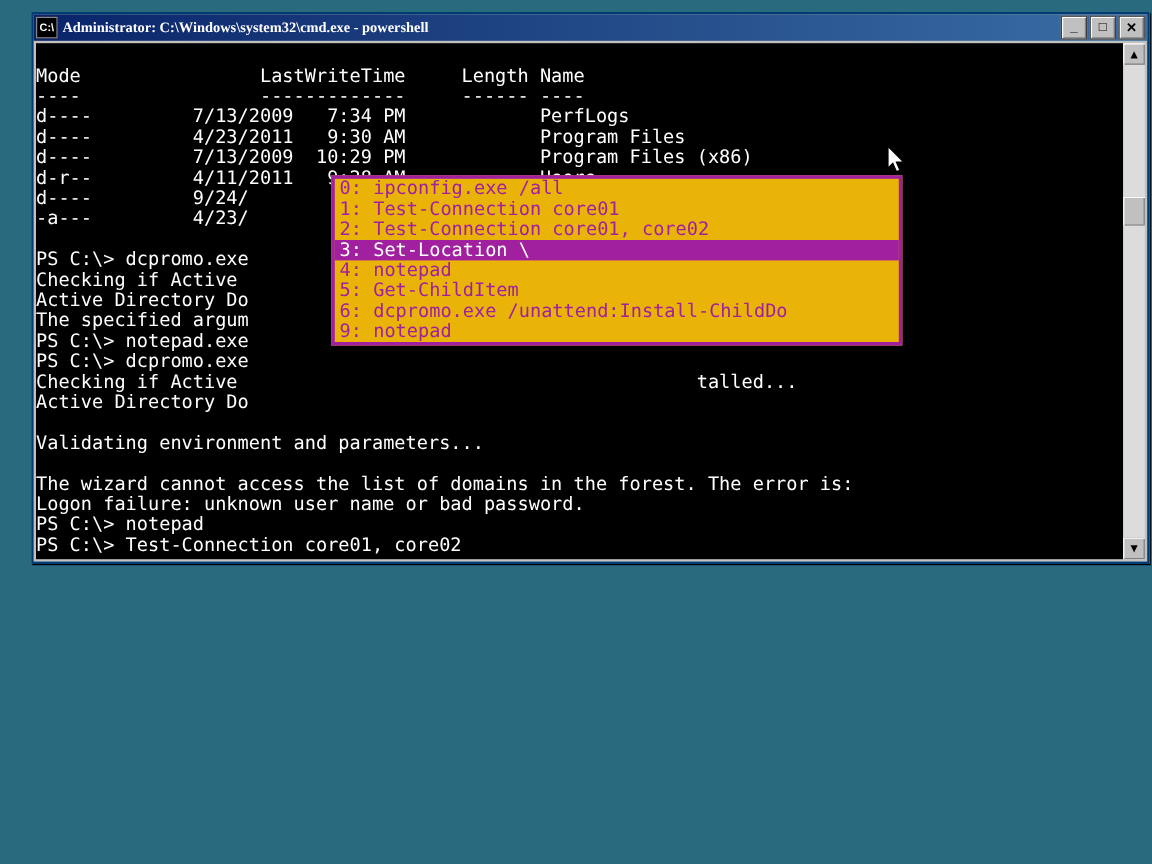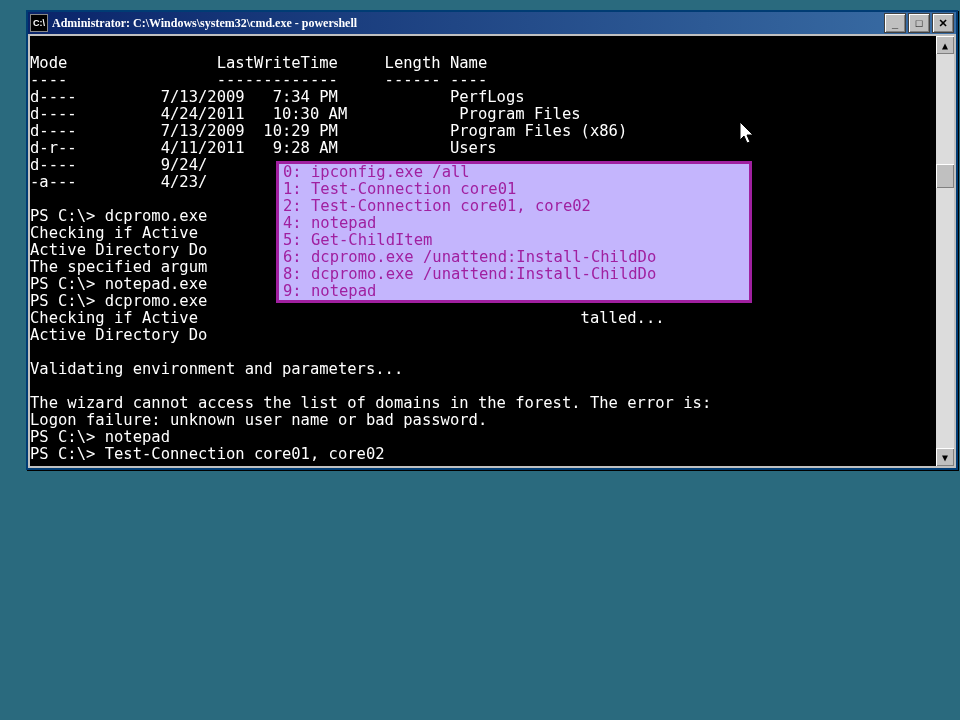--- a/index.html
+++ b/index.html
@@ -107,23 +107,23 @@
     top: 128px;
     width:18px;
     height:24px;
     background:#c0c0c0;
     box-shadow: inset 1px 1px 0 #fff, inset -1px -1px 0 #808080;
     cursor:pointer;
   }
   .history-popup {
     position: absolute;
     left: 248px;
-    top: 149px;
+    top: 134px;
     width: 470px;
-    background: #c4b5fd;
+    background: #eab308;
     border: 3px solid #a020a0;
     z-index: 10;
   }
   .history-popup .row {
     color: #a020a0;
     font-size: 15.5px;
     line-height: 17px;
     white-space: pre;
     padding: 0 4px;
     cursor:pointer;
@@ -149,21 +149,21 @@
     <div class="title-text">Administrator: C:\Windows\system32\cmd.exe - powershell</div>
     <div class="win-btn">_</div>
     <div class="win-btn">□</div>
     <div class="win-btn">✕</div>
   </div>
 
   <div class="client">
 <span>Mode                LastWriteTime     Length Name</span>
 <span>----                -------------     ------ ----</span>
 <span>d----         7/13/2009   7:34 PM            PerfLogs</span>
-<span>d----         4/24/2011   10:30 AM            Program Files</span>
+<span>d----         4/23/2011   9:30 AM            Program Files</span>
 <span>d----         7/13/2009  10:29 PM            Program Files (x86)</span>
 <span>d-r--         4/11/2011   9:28 AM            Users</span>
 <span>d----         9/24/</span>
 <span>-a---         4/23/                                         ain.txt</span>
 <span></span>
 <span>PS C:\&gt; dcpromo.exe</span>
 <span>Checking if Active                                         talled...</span>
 <span>Active Directory Do                                        . Please wait...</span>
 <span>The specified argum                                        zed.</span>
 <span>PS C:\&gt; notepad.exe</span>
@@ -181,23 +181,23 @@
   <div class="scrollbar">
     <div class="sb-btn up">▲</div>
     <div class="thumb"></div>
     <div class="sb-btn down">▼</div>
   </div>
 
   <div class="history-popup">
     <div class="row">0: ipconfig.exe /all</div>
     <div class="row">1: Test-Connection core01</div>
     <div class="row">2: Test-Connection core01, core02</div>
+    <div class="row selected">3: Set-Location \</div>
     <div class="row">4: notepad</div>
     <div class="row">5: Get-ChildItem</div>
     <div class="row">6: dcpromo.exe /unattend:Install-ChildDo</div>
-    <div class="row">8: dcpromo.exe /unattend:Install-ChildDo</div>
     <div class="row">9: notepad</div>
   </div>
 
   <svg class="cursor-icon" width="18" height="24" viewBox="0 0 18 24">
     <path d="M0 0 L0 18 L4 14 L7 21 L10 20 L7 13 L13 13 Z" fill="#fff" stroke="#000" stroke-width="1"></path>
   </svg>
 </div>
 
 </body></html>

